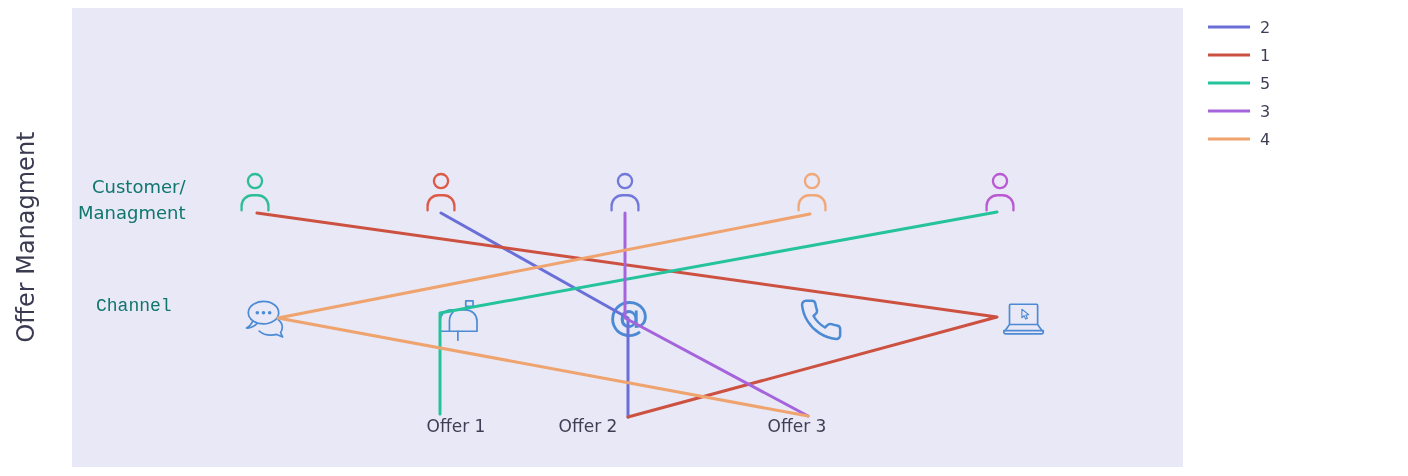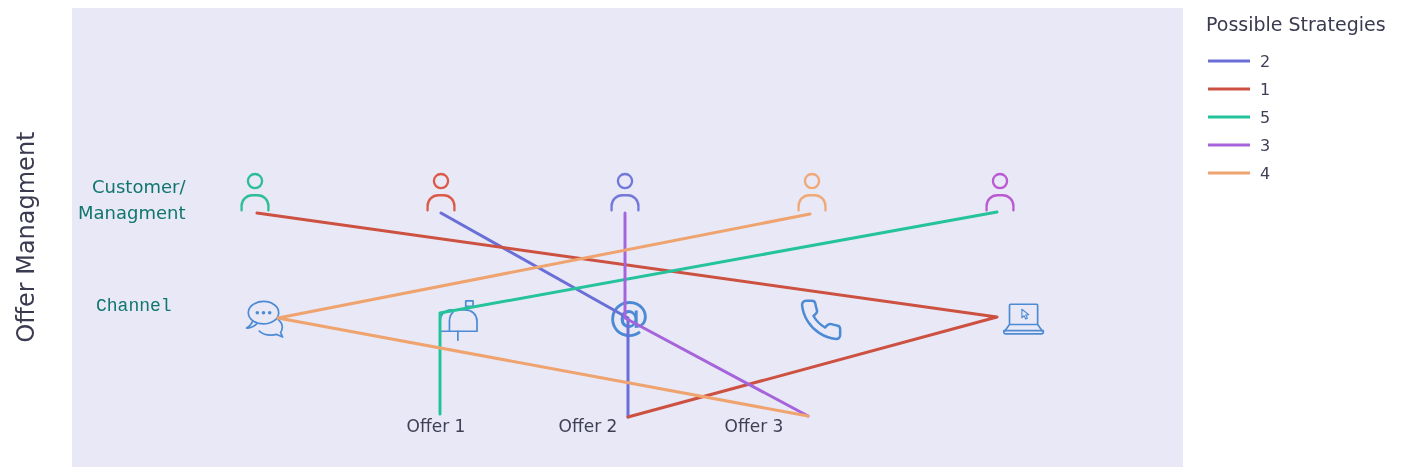--- a/index.html
+++ b/index.html
@@ -8,21 +8,21 @@
   .ytitle{position:absolute;left:26px;top:237px;transform:translate(-50%,-50%) rotate(-90deg);white-space:nowrap;font-size:24px;color:#3A3A50;z-index:4;}
   .row-label{position:absolute;font-size:18px;line-height:26px;color:#0f766e;z-index:4;text-align:right;}
   .row-label.customer{left:78px;top:174px;}
   .row-label.channel{left:96px;top:293px;font-family:Liberation Mono, monospace;}
   .person{position:absolute;top:169px;width:46px;height:46px;z-index:2;}
   .person svg{display:block;}
   .p1{left:232px;} .p2{left:418px;} .p3{left:602px;} .p4{left:789px;} .p5{left:977px;}
   .channel-icon{position:absolute;top:293px;width:54px;height:54px;z-index:2;color:#4C8BD4;}
   .ch1{left:241px;} .ch2{left:432px;} .ch3{left:603px;width:52px;} .ch4{left:794px;} .ch5{left:996px;}
   .offer-label{position:absolute;top:416px;transform:translateX(-50%);font-size:17px;color:#3E3E55;z-index:4;white-space:nowrap;}
-  .o1{left:436px;} .o2{left:588px;} .o3{left:754px;}
+  .o1{left:456px;} .o2{left:588px;} .o3{left:797px;}
   .overlay{position:absolute;left:0;top:0;width:1408px;height:476px;z-index:3;}
   .legend{position:absolute;left:1206px;top:13px;z-index:5;}
   .legend-title{font-size:19px;color:#3A3A50;margin:0 0 12px 0;white-space:nowrap;}
   .legend-item{display:flex;align-items:center;height:28px;cursor:pointer;}
   .legend-item svg{display:block;margin-right:8px;}
   .legend-item .lbl{font-size:16px;color:#3E3E55;}
 </style>
 </head>
 <body>
 
@@ -110,21 +110,20 @@
 
 <svg class="overlay" viewBox="0 0 1408 476">
     <polyline points="441,213 628,318 628,417" fill="none" stroke="#6A6FD8" stroke-width="3" stroke-linecap="round" stroke-linejoin="round"></polyline>
     <polyline points="257,213 997,317 628,417" fill="none" stroke="#CD5140" stroke-width="3" stroke-linecap="round" stroke-linejoin="round"></polyline>
     <polyline points="997,212 440,313 440,414" fill="none" stroke="#24C39B" stroke-width="3" stroke-linecap="round" stroke-linejoin="round"></polyline>
     <polyline points="625,213 625,318 808,416" fill="none" stroke="#A564DB" stroke-width="3" stroke-linecap="round" stroke-linejoin="round"></polyline>
     <polyline points="810,214 278,318 808,416" fill="none" stroke="#EFA36E" stroke-width="3" stroke-linecap="round" stroke-linejoin="round"></polyline>
   </svg>
 
 <div class="legend">
-  <div class="legend-title">Possible Strategies</div>
   <div class="legend-item">
     <svg width="46" height="10">
         <line x1="2" y1="5" x2="44" y2="5" stroke-width="3" stroke="#6A6FD8"></line>
       </svg>
     <span class="lbl">2</span>
   </div>
   <div class="legend-item">
     <svg width="46" height="10">
         <line x1="2" y1="5" x2="44" y2="5" stroke-width="3" stroke="#CD5140"></line>
       </svg>

